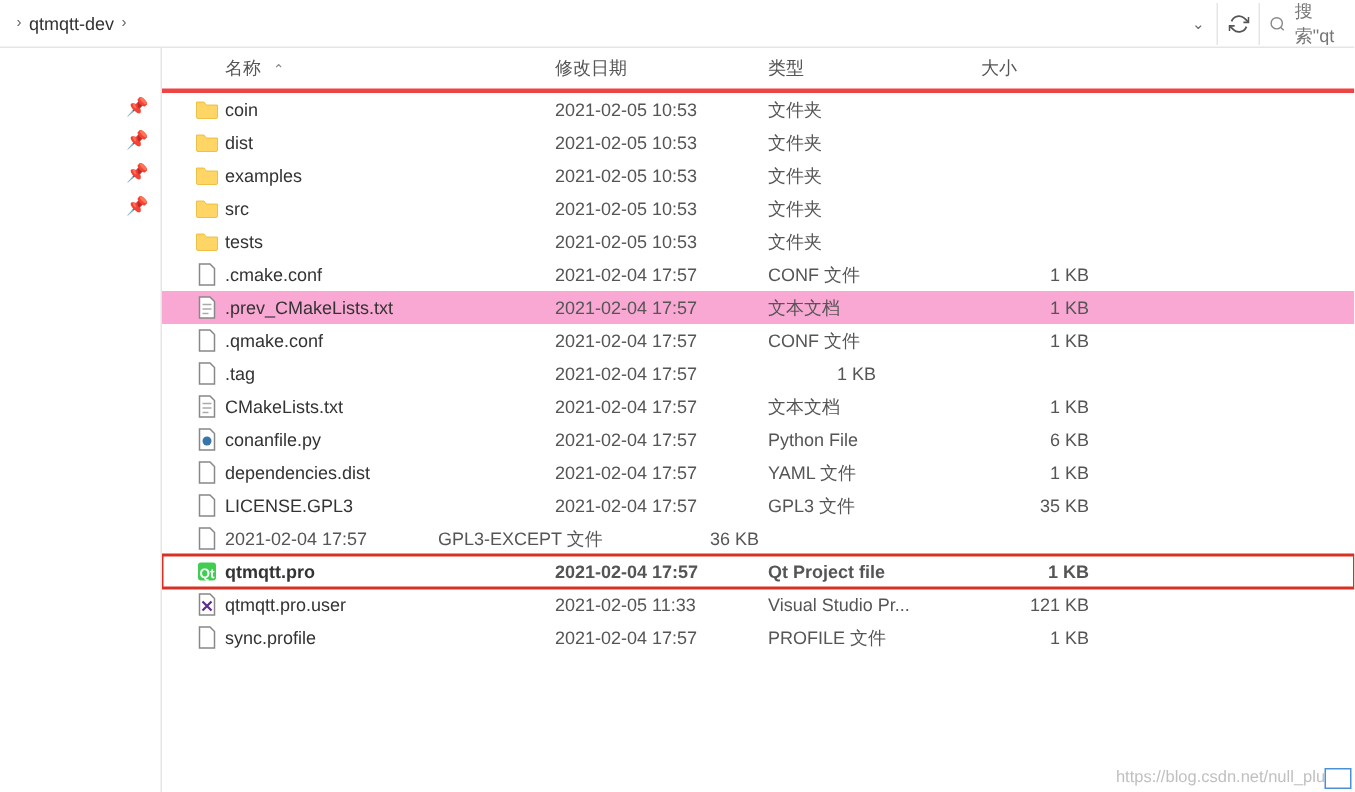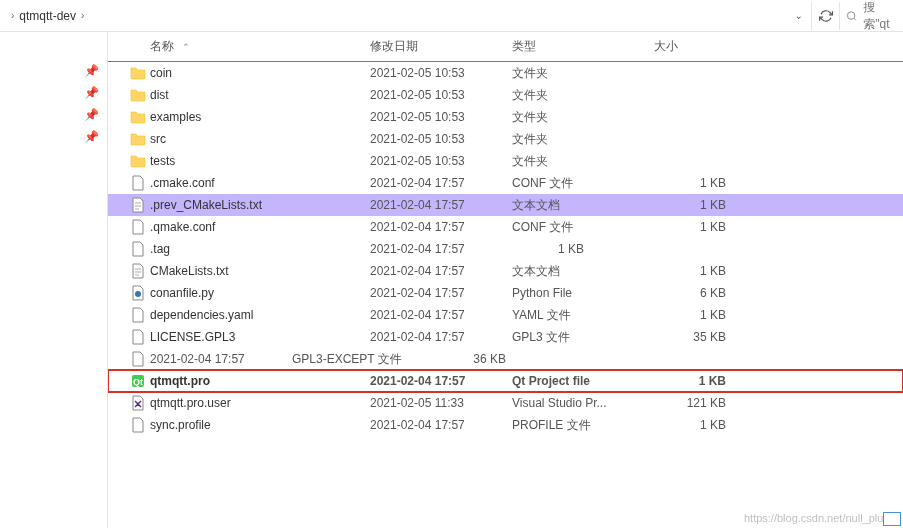--- a/index.html
+++ b/index.html
@@ -11,30 +11,30 @@
     .crumb-chevron { color: #666; font-size: 10px; margin: 0 5px; }
     .dropdown-arrow { margin-left: auto; margin-right: 8px; color: #666; font-size: 10px; }
     .refresh-btn { width: 28px; height: 28px; display: flex; align-items: center; justify-content: center; border-left: 1px solid #e5e5e5; cursor: pointer; }
     .search-box { width: 60px; height: 28px; border-left: 1px solid #e5e5e5; display: flex; align-items: center; padding-left: 6px; gap: 6px; color: #777; overflow: hidden; }
     
     .main { display: flex; height: calc(100% - 32px); }
     .nav-pane { width: 108px; border-right: 1px solid #e5e5e5; padding-top: 28px; }
     .quick-pin { display: flex; justify-content: flex-end; padding: 4px 8px; color: #888; }
     
     .content { flex: 1; overflow: hidden; }
-    .col-header { display: flex; height: 30px; align-items: center; border-bottom: 1px solid #ef4444; color: #555; }
+    .col-header { display: flex; height: 30px; align-items: center; border-bottom: 3px solid #ef4444; color: #555; }
     .col-name { width: 262px; padding-left: 42px; display: flex; align-items: center; gap: 8px; }
     .col-date { width: 142px; }
     .col-type { width: 142px; }
     .col-size { width: 80px; text-align: left; padding-right: 8px; }
     .sort-indicator { font-size: 9px; color: #888; }
     
     .file-list { }
     .file-row { display: flex; height: 22px; align-items: center; }
-    .file-row.selected { background: #c4b5fd; }
+    .file-row.selected { background: #f9a8d4; }
     .file-row.highlighted { outline: 2px solid #d93025; outline-offset: -1px; font-weight: bold; }
     .file-icon { width: 16px; height: 16px; margin-left: 22px; margin-right: 4px; display: inline-flex; align-items: center; justify-content: center; flex-shrink: 0; }
     .file-name { width: 220px; white-space: nowrap; overflow: hidden; text-overflow: ellipsis; }
     .file-row.highlighted .file-name { width: 138px; }
     .file-date { width: 142px; color: #555; }
     .file-type { width: 142px; color: #555; white-space: nowrap; overflow: hidden; text-overflow: ellipsis; }
     .file-size { width: 80px; text-align: right; padding-right: 8px; color: #555; }
     .highlight-padding { width: 82px; }
     
     .folder-svg { fill: #ffd666; stroke: #e6b422; stroke-width: 0.5; }
@@ -216,21 +216,21 @@
           <span class="file-date">2021-02-04 17:57</span>
           <span class="file-type">Python File</span>
           <span class="file-size">6 KB</span>
         </div>
         <div class="file-row">
           <span class="file-icon">
             <svg width="16" height="16" viewBox="0 0 16 16">
               <path class="file-svg" d="M3 1h7l3 3v11H3z"></path>
             </svg>
           </span>
-          <span class="file-name">dependencies.yaml</span>
+          <span class="file-name">dependencies.dist</span>
           <span class="file-date">2021-02-04 17:57</span>
           <span class="file-type">YAML 文件</span>
           <span class="file-size">1 KB</span>
         </div>
         <div class="file-row">
           <span class="file-icon">
             <svg width="16" height="16" viewBox="0 0 16 16">
               <path class="file-svg" d="M3 1h7l3 3v11H3z"></path>
             </svg>
           </span>

